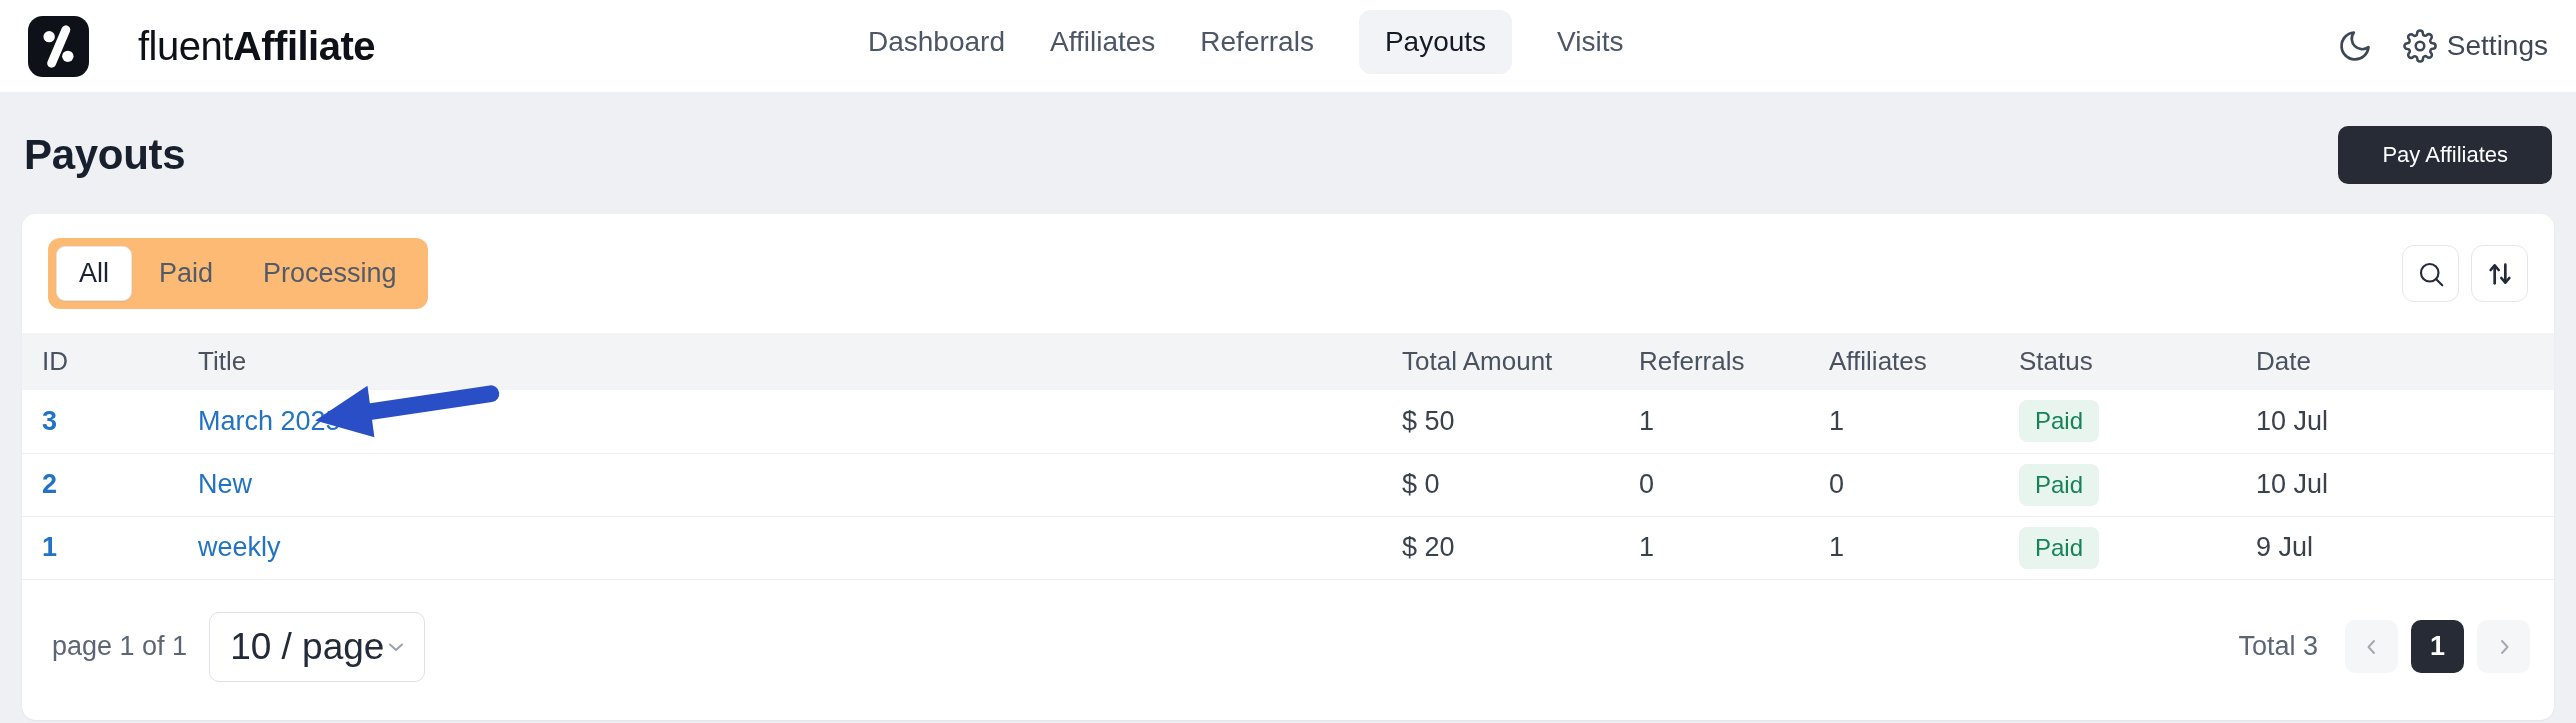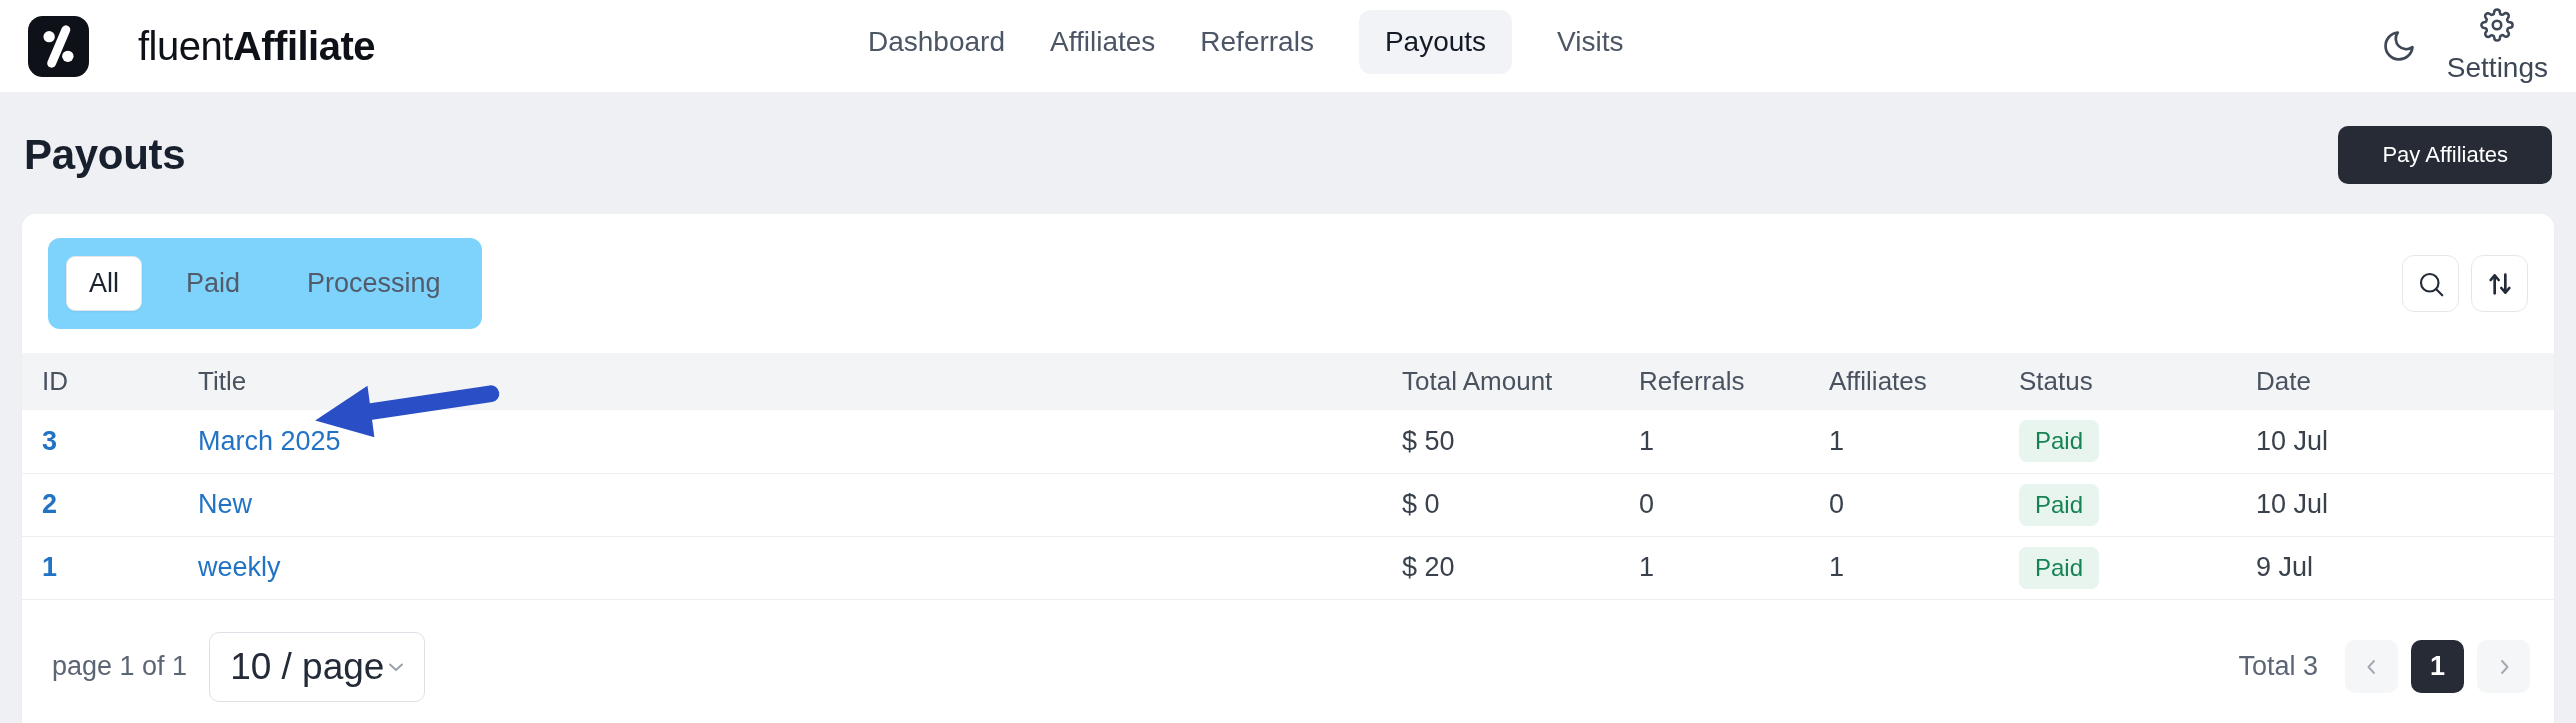--- a/index.html
+++ b/index.html
@@ -30,21 +30,21 @@
   .nav-item {
     font-size:28px; color:#4d5665; cursor:pointer; white-space:nowrap;
   }
   .nav-item.active {
     background:#f2f3f6; color:#141b26; font-weight:500;
     padding:16px 26px; border-radius:12px;
   }
   .topbar-right {
     margin-left:auto; display:flex; align-items:center; gap:30px;
   }
-  .icon-plain { display:flex; align-items:center; gap:10px; cursor:pointer; color:#3e4755;flex-direction:column; }
+  .icon-plain { display:flex; align-items:center; gap:10px; cursor:pointer; color:#3e4755; }
   .icon-plain .label { font-size:28px; font-weight:500; color:#3e4755; }
 
   
   .page-head {
     display:flex; align-items:center; justify-content:space-between;
     padding:34px 24px 0 24px;
   }
   .page-title { font-size:42px; font-weight:700; color:#18202e; letter-spacing:-0.3px; }
   .primary-btn {
     background:#262b36; color:#ffffff; font-size:22px; font-weight:500;
@@ -57,22 +57,22 @@
     position:relative;
     margin:30px 22px 0 22px;
     background:#ffffff; border-radius:14px;
     box-shadow:0 1px 2px rgba(16,24,40,.05);
   }
   .card-toolbar {
     display:flex; align-items:center; justify-content:space-between;
     padding:24px 26px;
   }
   .segmented {
-    display:inline-flex; align-items:center; gap:21px;
-    background:#7dd3fc; border-radius:12px; padding:18px;
+    display:inline-flex; align-items:center; gap:4px;
+    background:#fdba74; border-radius:12px; padding:8px;
   }
   .seg-tab {
     font-size:27px; color:#525b69; padding:11px 22px; border-radius:9px;
     cursor:pointer; white-space:nowrap; border:1px solid transparent;
   }
   .seg-tab.active {
     background:#ffffff; border:1px solid #e3e6eb; color:#1b2330;
     font-weight:500; box-shadow:0 1px 2px rgba(16,24,40,.06);
   }
   .toolbar-actions { display:flex; align-items:center; gap:12px; }

